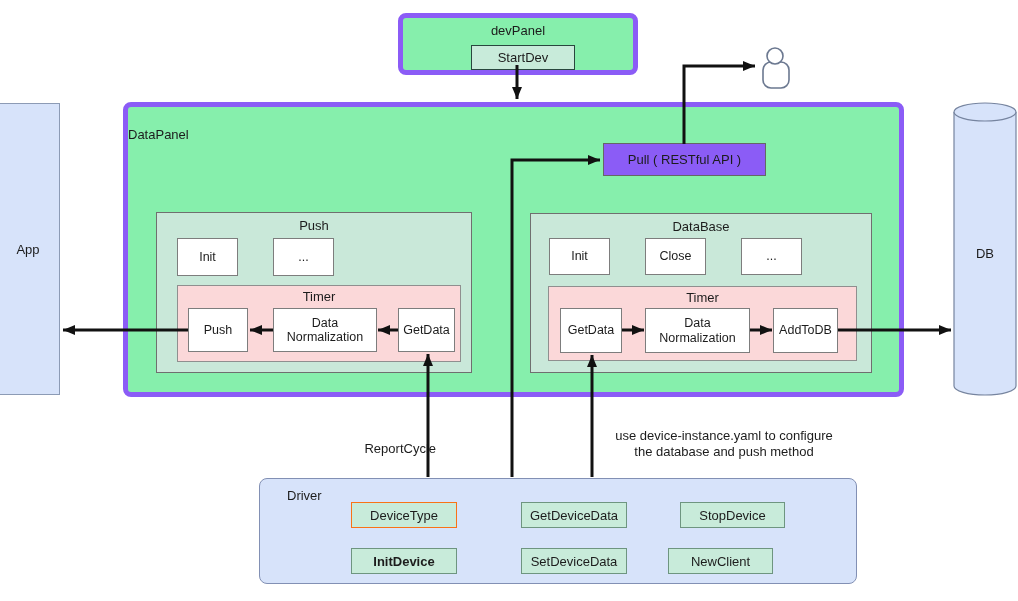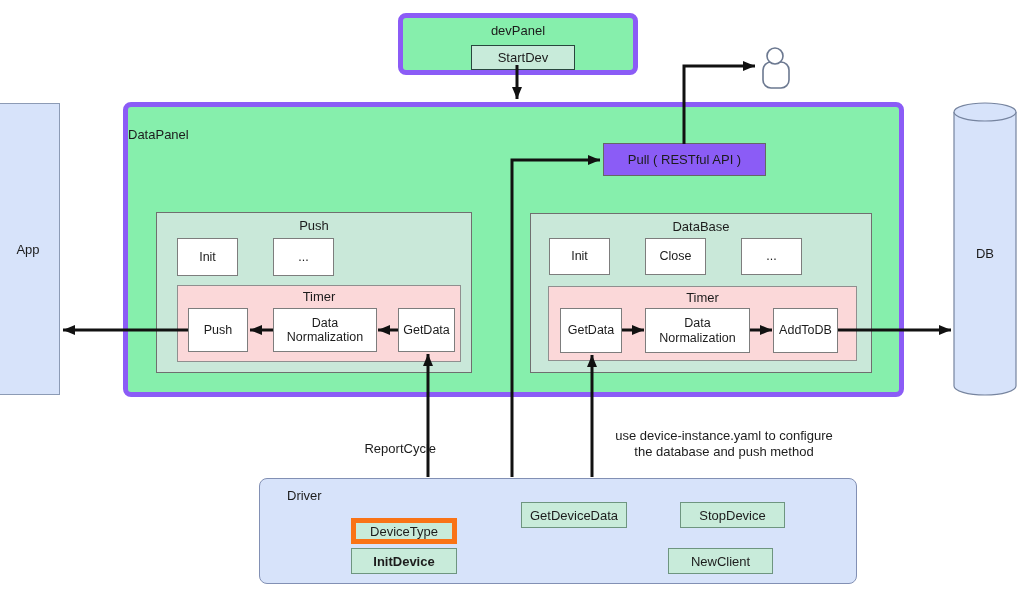--- a/index.html
+++ b/index.html
@@ -110,31 +110,34 @@
   <div class="abs note" style="left:316px;top:441px;width:120px;text-align:right;">
     <span>ReportCycle</span>
   </div>
   <div class="abs note" style="left:598px;top:428px;width:252px;text-align:center;">
     <span style="display:block;">use device-instance.yaml to configure</span>
     <span style="display:block;">the database and push method</span>
   </div>
 
   <div class="abs blue-panel" style="left:215px;top:478px;width:598px;height:106px;border:1px solid #8290B4;border-radius:8px;margin-left:44px;">
     <div class="ttl" style="position:absolute;left:27px;top:9px;">Driver</div>
-    <div class="abs mint center" style="left:91px;top:39px;width:106px;height:26px;border:5px solid #f97316;">
+    <div class="abs mint center" style="left:91px;top:23px;width:106px;height:26px;border:1px solid #f97316;">
       <span>DeviceType</span>
     </div>
     <div class="abs mint center" style="left:261px;top:23px;width:106px;height:26px;border:1px solid #6E9580;">
       <span>GetDeviceData</span>
     </div>
     <div class="abs mint center" style="left:420px;top:23px;width:105px;height:26px;border:1px solid #6E9580;">
       <span>StopDevice</span>
     </div>
     <div class="abs mint center" style="left:91px;top:69px;width:106px;height:26px;border:1px solid #6E9580;font-weight:bold;">
       <span>InitDevice</span>
+    </div>
+    <div class="abs mint center" style="left:261px;top:69px;width:106px;height:26px;border:1px solid #6E9580;">
+      <span>SetDeviceData</span>
     </div>
     <div class="abs mint center" style="left:408px;top:69px;width:105px;height:26px;border:1px solid #6E9580;">
       <span>NewClient</span>
     </div>
   </div>
 
   <svg id="arrows" width="1018" height="601">
     <defs>
       <marker id="ah" markerUnits="userSpaceOnUse" markerWidth="14" markerHeight="12" refX="12" refY="5" orient="auto">
         <path d="M0 0 L12 5 L0 10 Z" fill="#111"></path>

